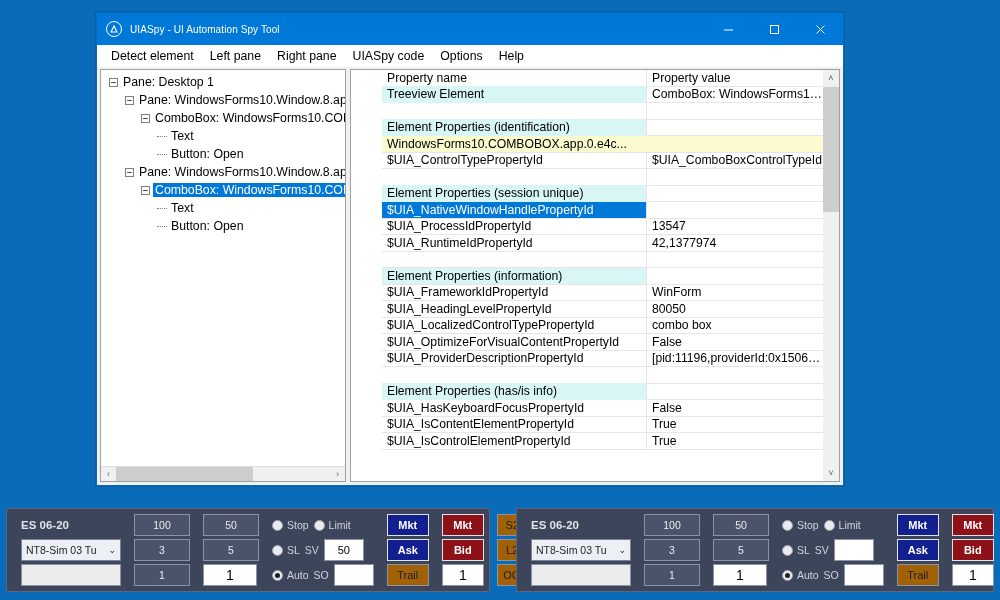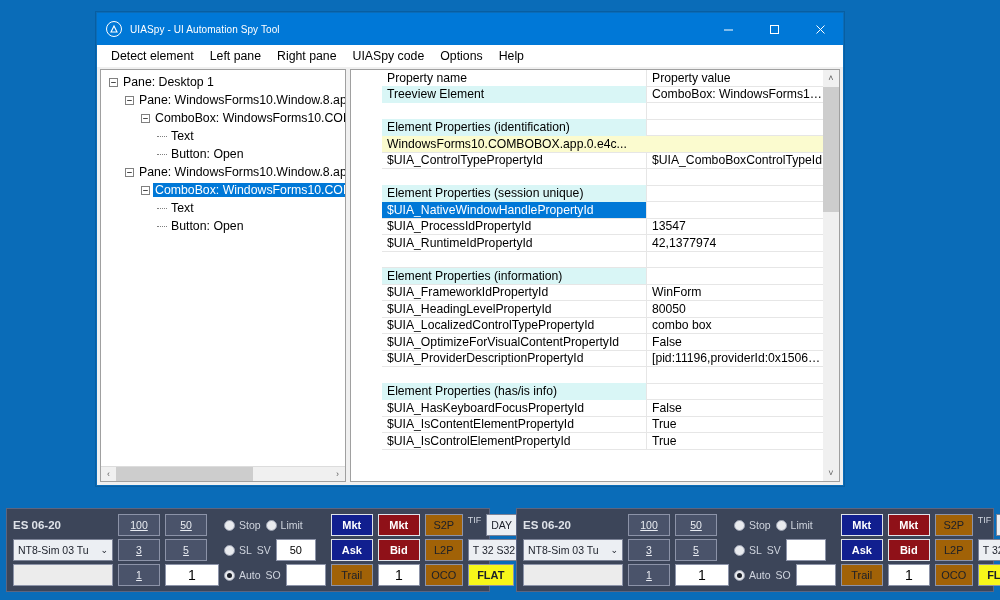--- a/index.html
+++ b/index.html
@@ -90,28 +90,28 @@
   .vs-arrow.bot { position:absolute; bottom:0; left:0; right:0; }
   .vs-thumb { position:absolute; left:0; right:0; top:17px; height:125px; background:#cdcdcd; }
 
   
   .tpanel {
     position:absolute; background:#3c4559; border:1px solid #5c6580;
     display:flex; align-items:stretch; padding:5px 6px; gap:5px;
   }
   #tpanel-left  { left:6px;   top:508px; width:484px; height:84px; }
   #tpanel-right { left:516px; top:508px; width:478px; height:84px; }
-  .tcol { display:flex; flex-direction:column; justify-content:space-between; gap:3px; }
+  .tcol { display:flex; flex-direction:column; justify-content:space-between; gap:3px;margin-left:8px; }
   .trow { display:flex; align-items:center; gap:5px; height:22px; }
 
   .t-label { color:#dfe3ea; font-size:11.5px; font-weight:bold; }
   .t-lbl-sm { color:#cfd4de; font-size:10.5px; }
   .t-lbl-tif { color:#cfd4de; font-size:9px; position:relative; top:-5px; }
   .t-num { background:#4a536a; border:1px solid #8c93a8; color:#e8ebf1; font-size:10.5px;
-           display:flex; align-items:center; justify-content:center; height:22px; width:42px;text-decoration:underline; }
+           display:flex; align-items:center; justify-content:center; height:22px; width:56px; }
   .t-white { background:#ffffff; border:1px solid #8c93a8; color:#000; font-size:14px;
              display:flex; align-items:center; justify-content:center; height:22px; width:54px; }
   .t-input { background:#ececec; border:1px solid #8c93a8; height:22px; }
   .t-sel {
     background:#eceff3; border:1px solid #7b8296; color:#1b1f29; font-size:10.5px;
     display:flex; align-items:center; height:22px; padding:0 4px; gap:4px; white-space:nowrap; overflow:hidden;
   }
   .t-sel .cv { margin-left:auto; font-size:9px; }
   .radio { width:11px; height:11px; border-radius:50%; background:#e9ebef; border:1px solid #9aa0b0;
            display:flex; align-items:center; justify-content:center; flex:0 0 auto; }

